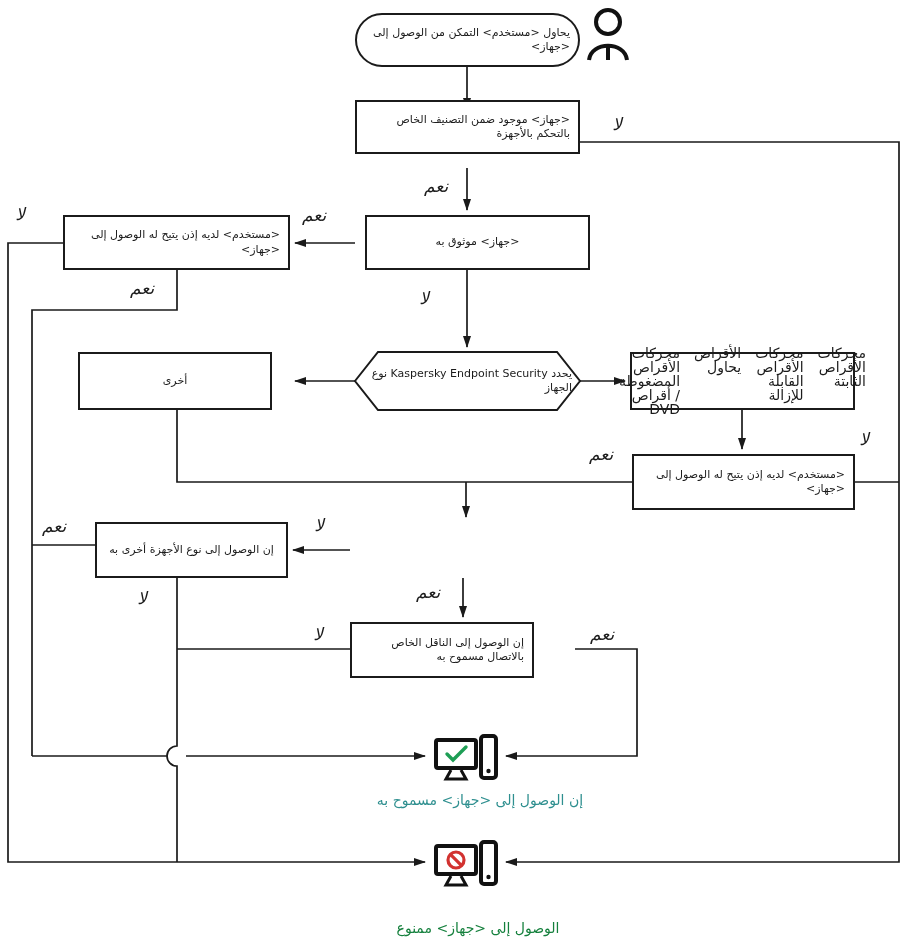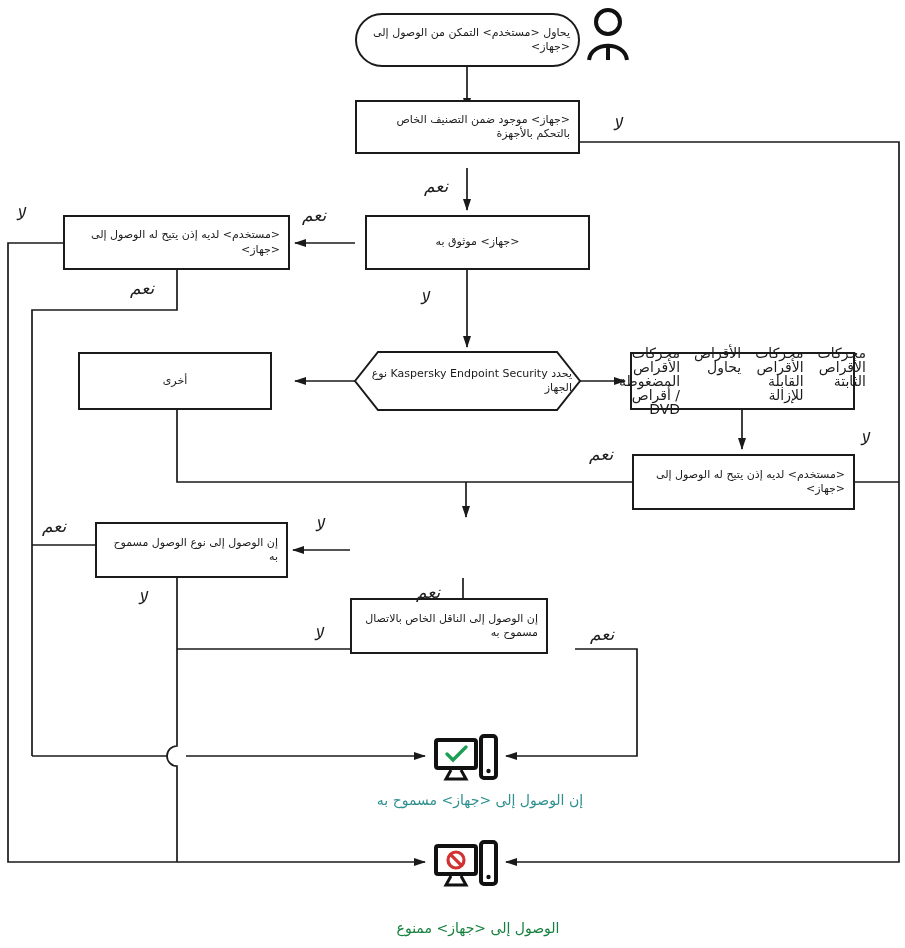--- a/index.html
+++ b/index.html
@@ -17,21 +17,21 @@
   #node-start{left:355px;top:13px;width:225px;height:54px;border-radius:27px;}
   #node-classification{left:355px;top:100px;width:225px;height:54px;}
   #node-trusted{left:365px;top:215px;width:225px;height:55px;}
   #node-perm-left{left:63px;top:215px;width:227px;height:55px;}
   #node-device-type{left:360px;top:352px;width:220px;height:58px;}
   #node-drives{left:630px;top:352px;width:225px;height:58px;}
   #node-other{left:78px;top:352px;width:194px;height:58px;}
   #node-perm-right{left:632px;top:454px;width:223px;height:56px;}
   #node-bus-dep{left:350px;top:522px;width:225px;height:56px;}
   #node-type-allowed{left:95px;top:522px;width:193px;height:56px;}
-  #node-bus-allowed{left:350px;top:598px;width:198px;height:56px;}
+  #node-bus-allowed{left:350px;top:622px;width:184px;height:56px;}
   
   #lbl-a-no{left:617px;top:114px;}   #lbl-a-yes{left:436px;top:176px;}
   #lbl-b-yes{left:314px;top:205px;}  #lbl-b-no{left:424px;top:288px;}
   #lbl-c-no{left:20px;top:204px;}    #lbl-c-yes{left:142px;top:278px;}
   #lbl-f-yes{left:601px;top:444px;}  #lbl-f-no{left:864px;top:429px;}
   #lbl-g-no{left:319px;top:515px;}   #lbl-g-yes{left:428px;top:582px;}
   #lbl-h-yes{left:54px;top:516px;}   #lbl-h-no{left:142px;top:588px;}
   #lbl-i-no{left:318px;top:624px;}   #lbl-i-yes{left:602px;top:624px;}
   #caption-allowed{left:355px;top:792px;}
   #caption-blocked{left:353px;top:920px;}
@@ -108,21 +108,21 @@
   <div class="box" id="node-drives">
     <div class="drives-lines">
       <span>محركات الأقراص الثابتة</span>
       <span>محركات الأقراص القابلة للإزالة</span>
       <span>الأقراص يحاول</span>
       <span>محركات الأقراص المضغوطة / أقراص DVD</span>
     </div>
   </div>
   <div class="box" id="node-other">أخرى</div>
   <div class="box" id="node-perm-right">&lt;مستخدم&gt; لديه إذن يتيح له الوصول إلى &lt;جهاز&gt;</div>
-  <div class="box" id="node-type-allowed">إن الوصول إلى نوع الوصول مسموح به</div>
+  <div class="box" id="node-type-allowed">إن الوصول إلى نوع الأجهزة أخرى به</div>
   <div class="box" id="node-bus-allowed">إن الوصول إلى الناقل الخاص بالاتصال مسموح به</div>
 
   <span class="lbl" id="lbl-a-no">لا</span>
   <span class="lbl" id="lbl-a-yes">نعم</span>
   <span class="lbl" id="lbl-b-yes">نعم</span>
   <span class="lbl" id="lbl-b-no">لا</span>
   <span class="lbl" id="lbl-c-no">لا</span>
   <span class="lbl" id="lbl-c-yes">نعم</span>
   <span class="lbl" id="lbl-f-yes">نعم</span>
   <span class="lbl" id="lbl-f-no">لا</span>

